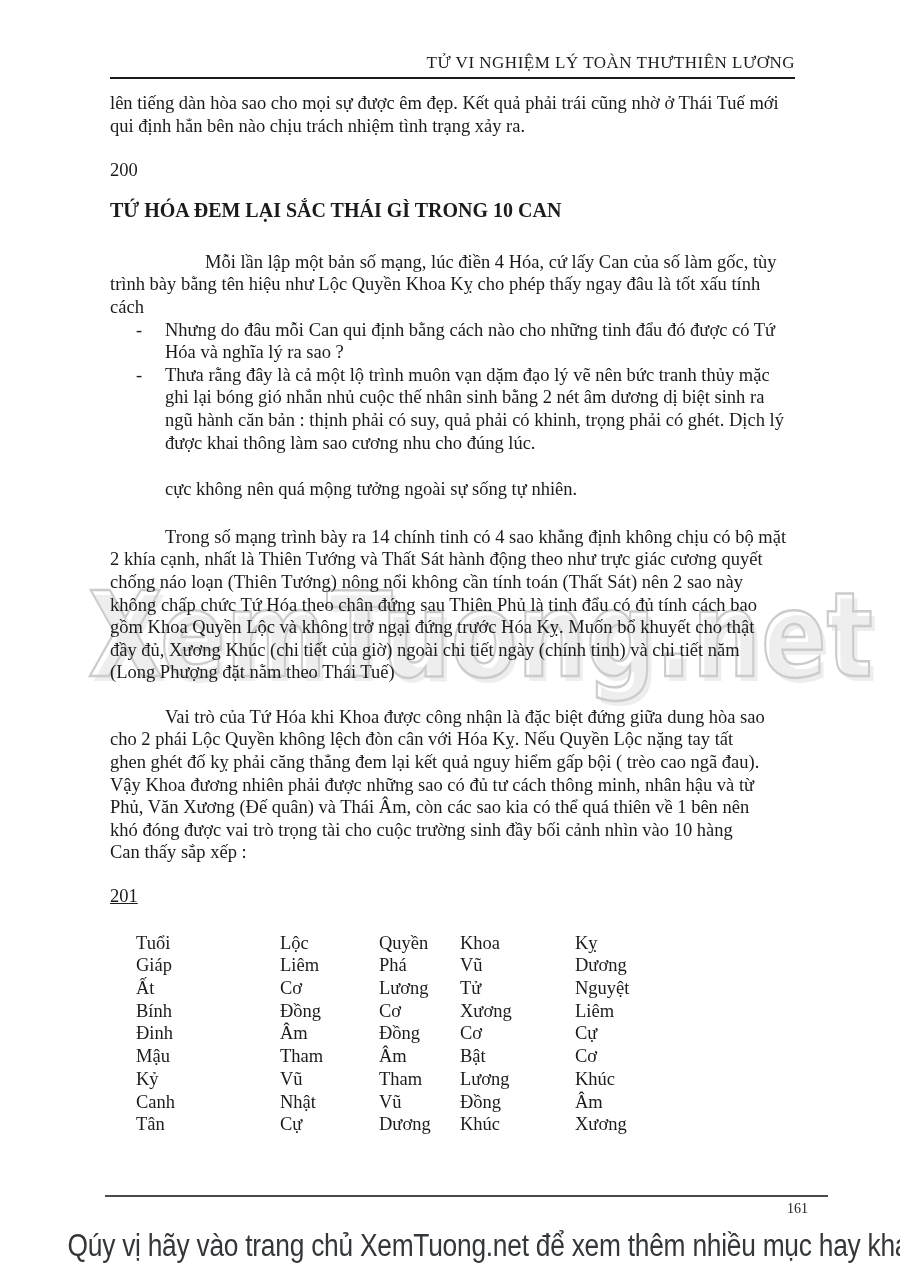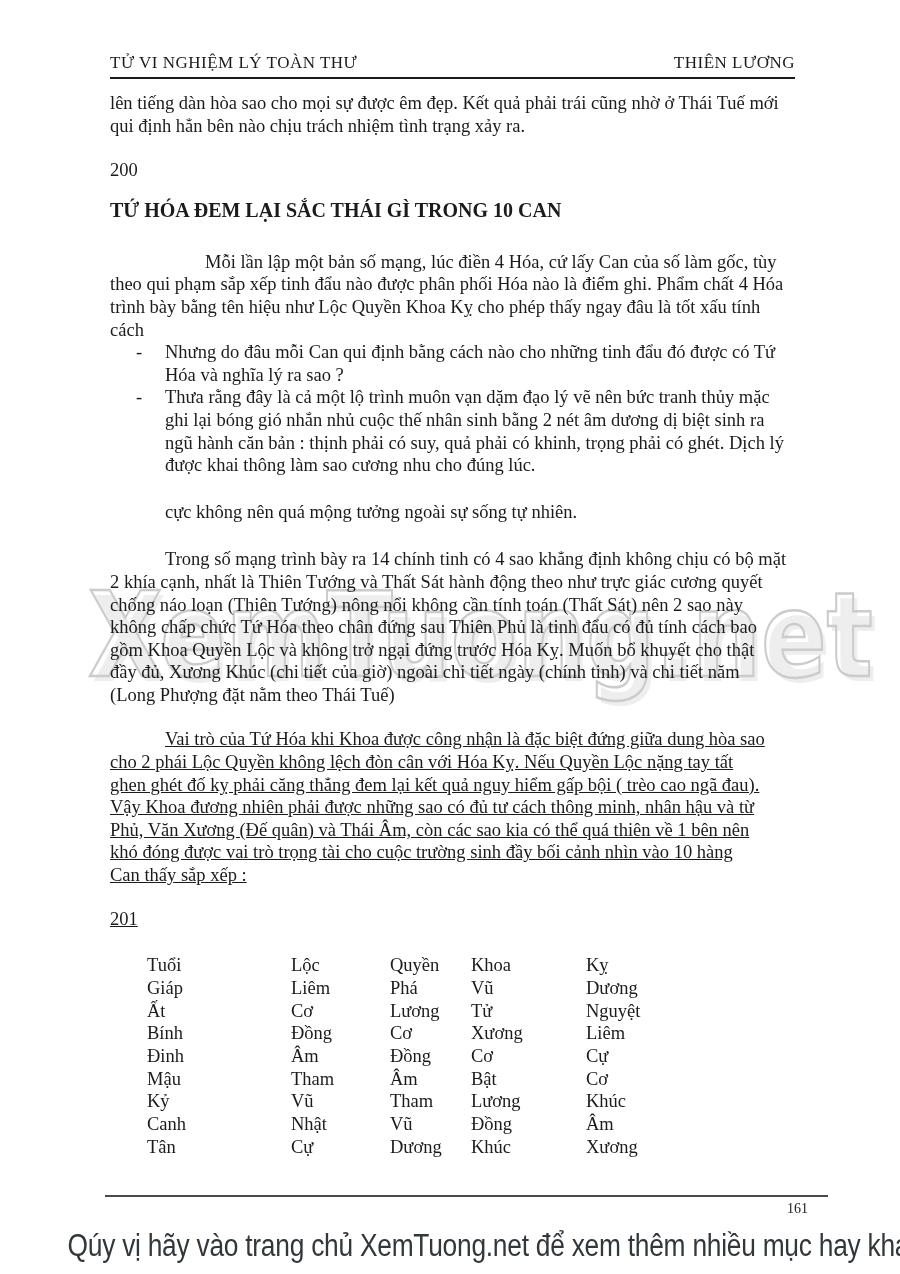--- a/index.html
+++ b/index.html
@@ -4,43 +4,43 @@
 <style>
   html,body{margin:0;padding:0;background:#ffffff;}
   .page{
     position:relative; width:900px; height:1274px; overflow:hidden;
     background:#ffffff; color:#1b1b1b;
     font-family:"Liberation Serif","DejaVu Serif",serif;
   }
   
   .runhead{
     position:absolute; left:110px; top:53px; width:685px;
-    display:flex; justify-content:space-between; align-items:flex-end;
+    display:flex; justify-content:flex-end; align-items:flex-end;
     font-size:17px; letter-spacing:.5px;
     border-bottom:2px solid #1b1b1b; padding-bottom:4px;
   }
   
   .content{
     position:absolute; left:110px; top:92px; width:688px;
     font-size:18.5px; line-height:22.6px; z-index:2;
   }
   .tline{white-space:nowrap;}
   .ind55 > .tline:first-child{padding-left:55px;}
   .ind95 > .tline:first-child{padding-left:95px;}
   .secnum{margin-top:22px;}
   .sechead{font-weight:bold; font-size:20px; line-height:26px; margin-top:15px; white-space:nowrap;}
   .para1{margin-top:28px;}
   .bullet{display:flex;}
   .bullet .dash{width:55px; padding-left:26px; box-sizing:border-box; flex:none;}
   .para-apply{margin-top:24px;}
   .para-14{margin-top:25px;}
-  .para-role{margin-top:22px;text-decoration:underline;}
+  .para-role{margin-top:22px;}
   .subnum{margin-top:21px;text-decoration:underline;}
   
-  .ctable{margin-top:24px; margin-left:37px;}
+  .ctable{margin-top:24px; margin-left:26px;}
   .trow{white-space:nowrap; line-height:22.7px;}
   .tcell{display:inline-block;}
   .c1{width:144px;} .c2{width:99px;} .c3{width:81px;} .c4{width:115px;}
   
   .watermark{
     position:absolute; left:88px; top:576px; z-index:1;
     font-family:"DejaVu Sans","Liberation Sans",sans-serif;
     font-weight:bold; font-size:118px; line-height:118px;
     color:transparent;
     -webkit-text-stroke:2.5px #cccccc;
@@ -76,21 +76,20 @@
     <div class="para">
         <div class="tline">lên tiếng dàn hòa sao cho mọi sự được êm đẹp. Kết quả phải trái cũng nhờ ở Thái Tuế mới</div>
         <div class="tline">qui định hẳn bên nào chịu trách nhiệm tình trạng xảy ra.</div>
       </div>
 
     <div class="secnum">200</div>
     <div class="sechead">TỨ HÓA ĐEM LẠI SẮC THÁI GÌ TRONG 10 CAN</div>
 
     <div class="para para1 ind95">
         <div class="tline">Mỗi lần lập một bản số mạng, lúc điền 4 Hóa, cứ lấy Can của số làm gốc, tùy</div>
-        <div class="tline">theo qui phạm sắp xếp tinh đẩu nào được phân phối Hóa nào là điểm ghi. Phẩm chất 4 Hóa</div>
         <div class="tline">trình bày bằng tên hiệu như Lộc Quyền Khoa Kỵ cho phép thấy ngay đâu là tốt xấu tính</div>
         <div class="tline">cách</div>
       </div>
 
     <div class="bullet">
       <span class="dash">-</span>
       <div class="blines">
           <div class="tline">Nhưng do đâu mỗi Can qui định bằng cách nào cho những tinh đẩu đó được có Tứ</div>
           <div class="tline">Hóa và nghĩa lý ra sao ?</div>
         </div>

